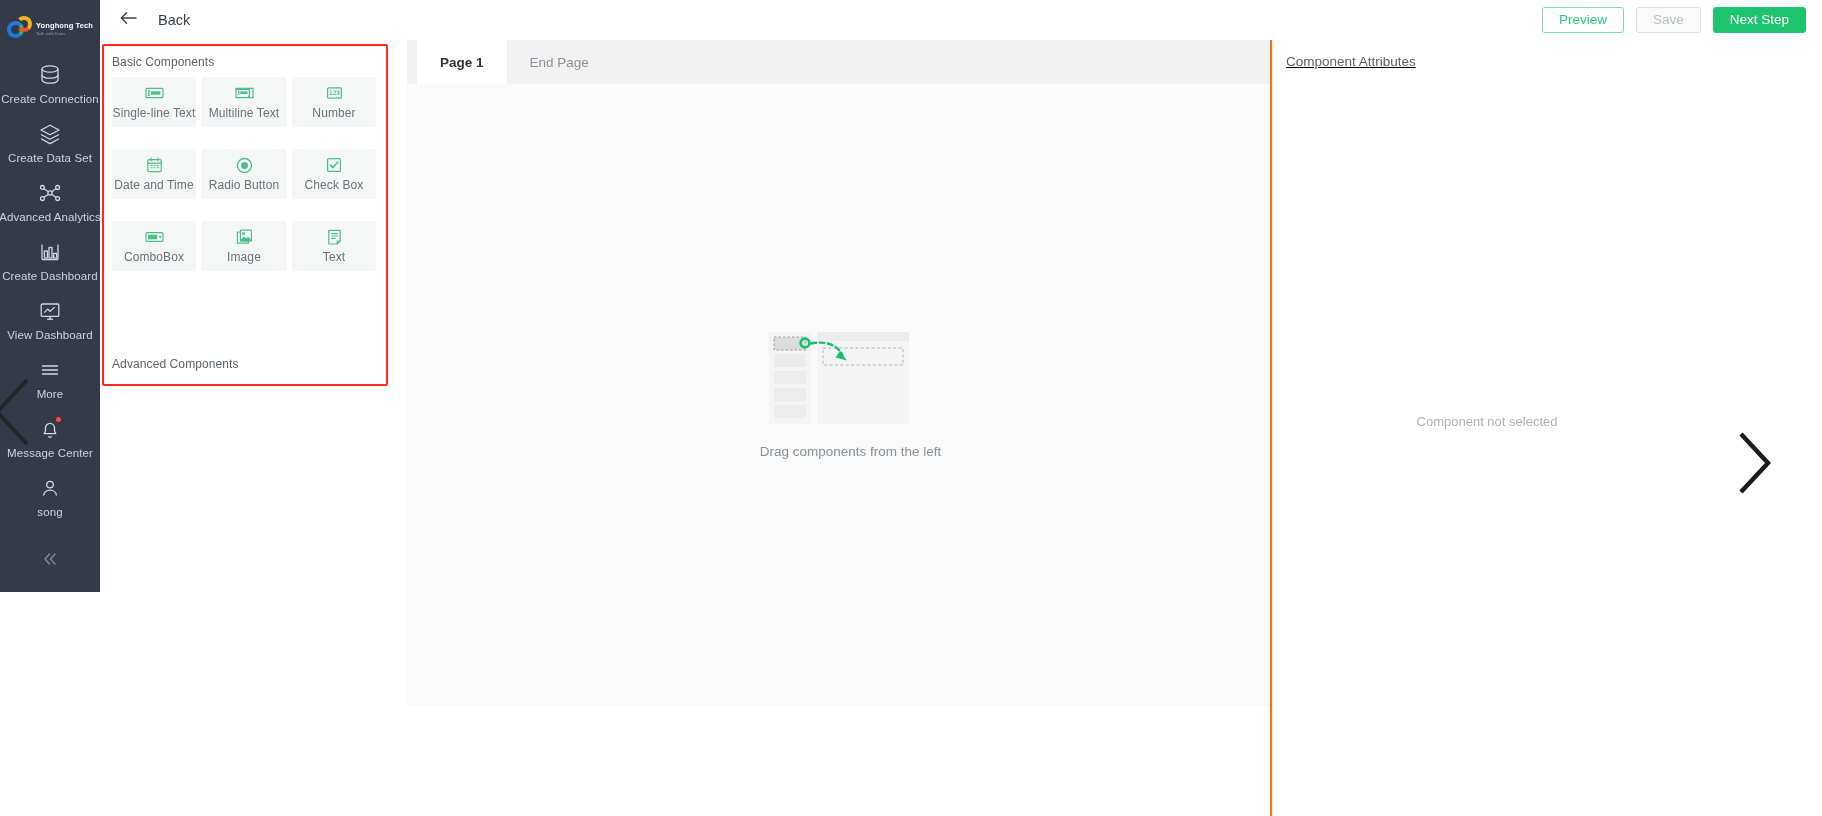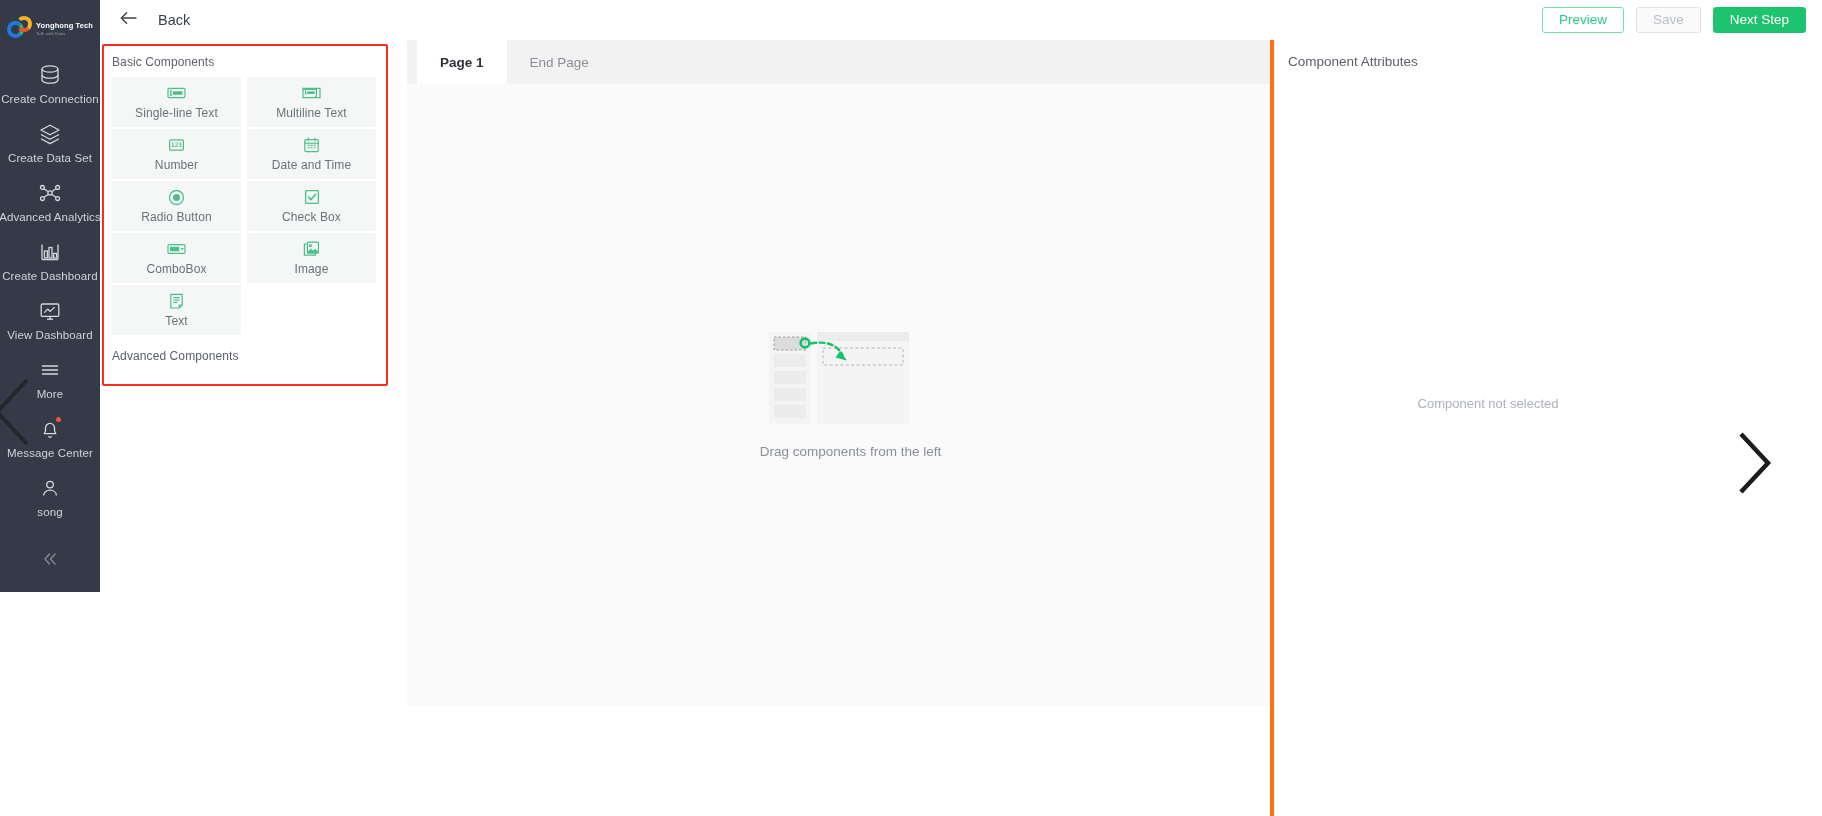--- a/index.html
+++ b/index.html
@@ -125,22 +125,22 @@
   }
   .comp-inner { padding: 12px 12px 0 12px; width: 288px; }
   .section-title {
     font-size: 12px; color: #5d6168;
     margin: 3px 0 8px 0;
     letter-spacing: .1px;
   }
   .section-title.adv { margin-top: 14px; }
   .card-grid {
     display: grid;
-    grid-template-columns: repeat(2, 1fr);
-    gap: 2px 6px;
+    grid-template-columns: repeat(3, 1fr);
+    gap: 22px 6px;
   }
   .comp-card {
     background: #f5f7f7;
     height: 50px;
     display: flex; flex-direction: column;
     align-items: center; justify-content: center;
     gap: 4px;
     cursor: grab;
     user-select: none;
   }
@@ -170,27 +170,28 @@
     display: flex; align-items: center; justify-content: center;
     margin-bottom: 110px;
   }
   .empty-state { display: flex; flex-direction: column; align-items: center; gap: 16px; }
   .empty-text { font-size: 13.5px; color: #8b9096; margin-left: 24px; }
 
   
   #attr-panel {
     width: 552px; flex: 0 0 552px;
     background: #ffffff;
-    border-left: 4px solid #f97316;
+    border-left: 2px solid #f97316;
     position: relative;
     padding: 14px 0 0 0;
+    text-decoration: underline;
   }
   .attr-title { font-size: 13.5px; color: #5d6168; padding-left: 14px; }
   .attr-empty {
-    position: absolute; left: 0; right: 0; top: 356px;
+    position: absolute; left: 0; right: 0; top: 374px;
     text-align: center;
     font-size: 13px; color: #aeb2b8;
     padding-right: 120px;
   }
   .attr-chevron {
     position: absolute; right: 46px; top: 388px;
     pointer-events: none;
   }
   .panel-divider {
     position: absolute; left: 0; top: 0; bottom: 0; width: 1px; background: #ececec;

